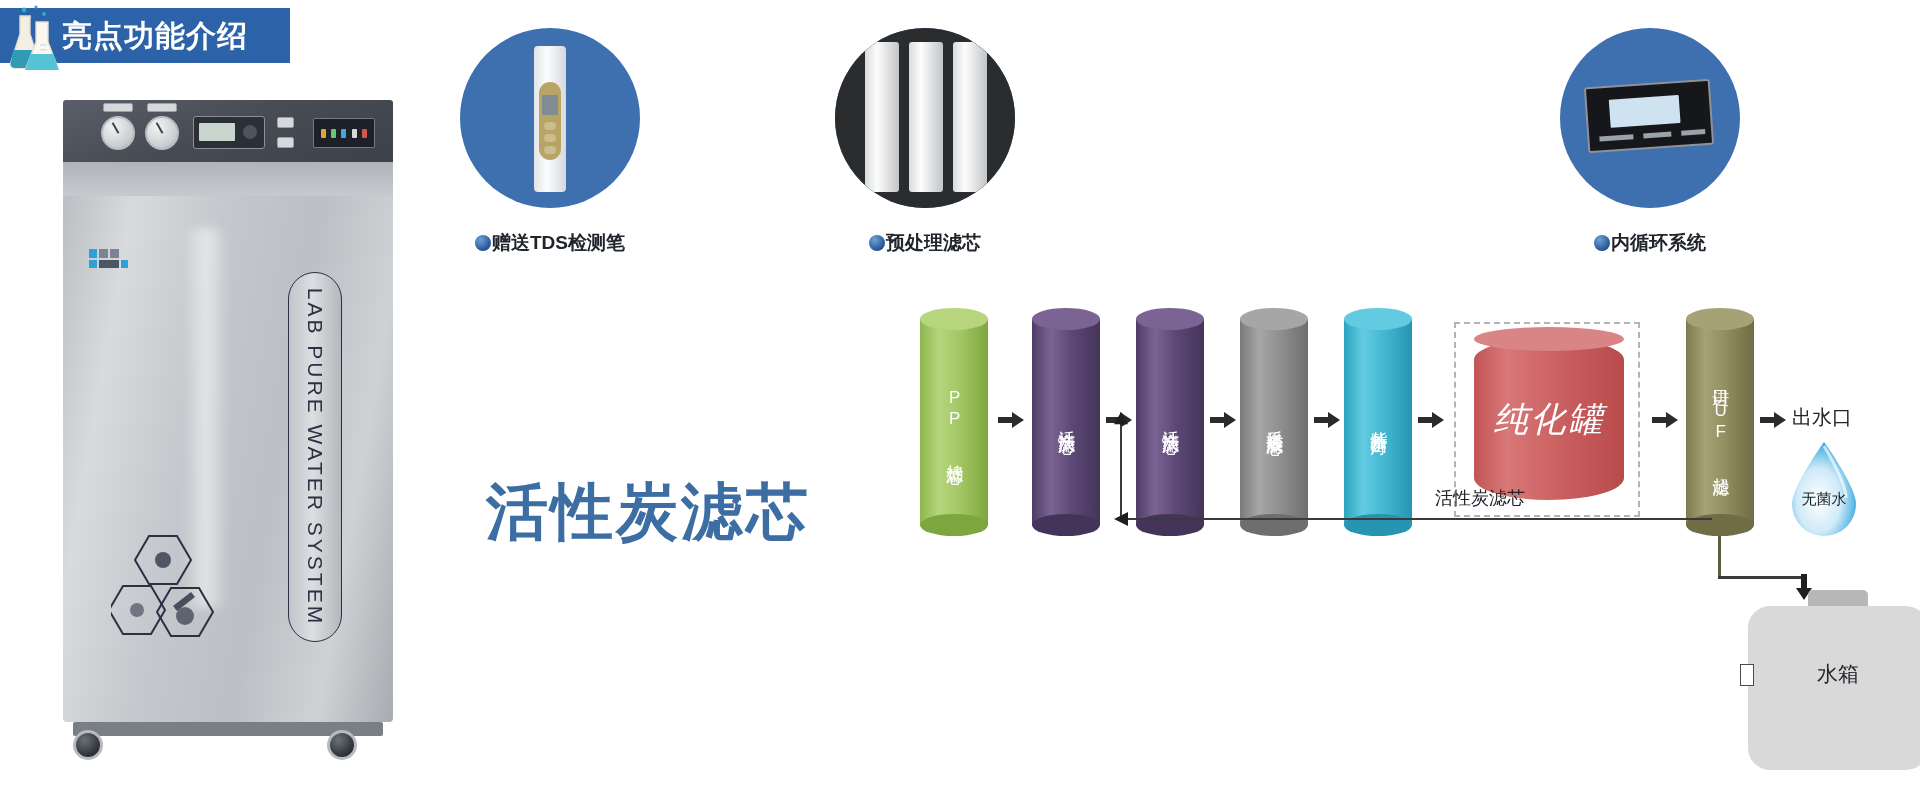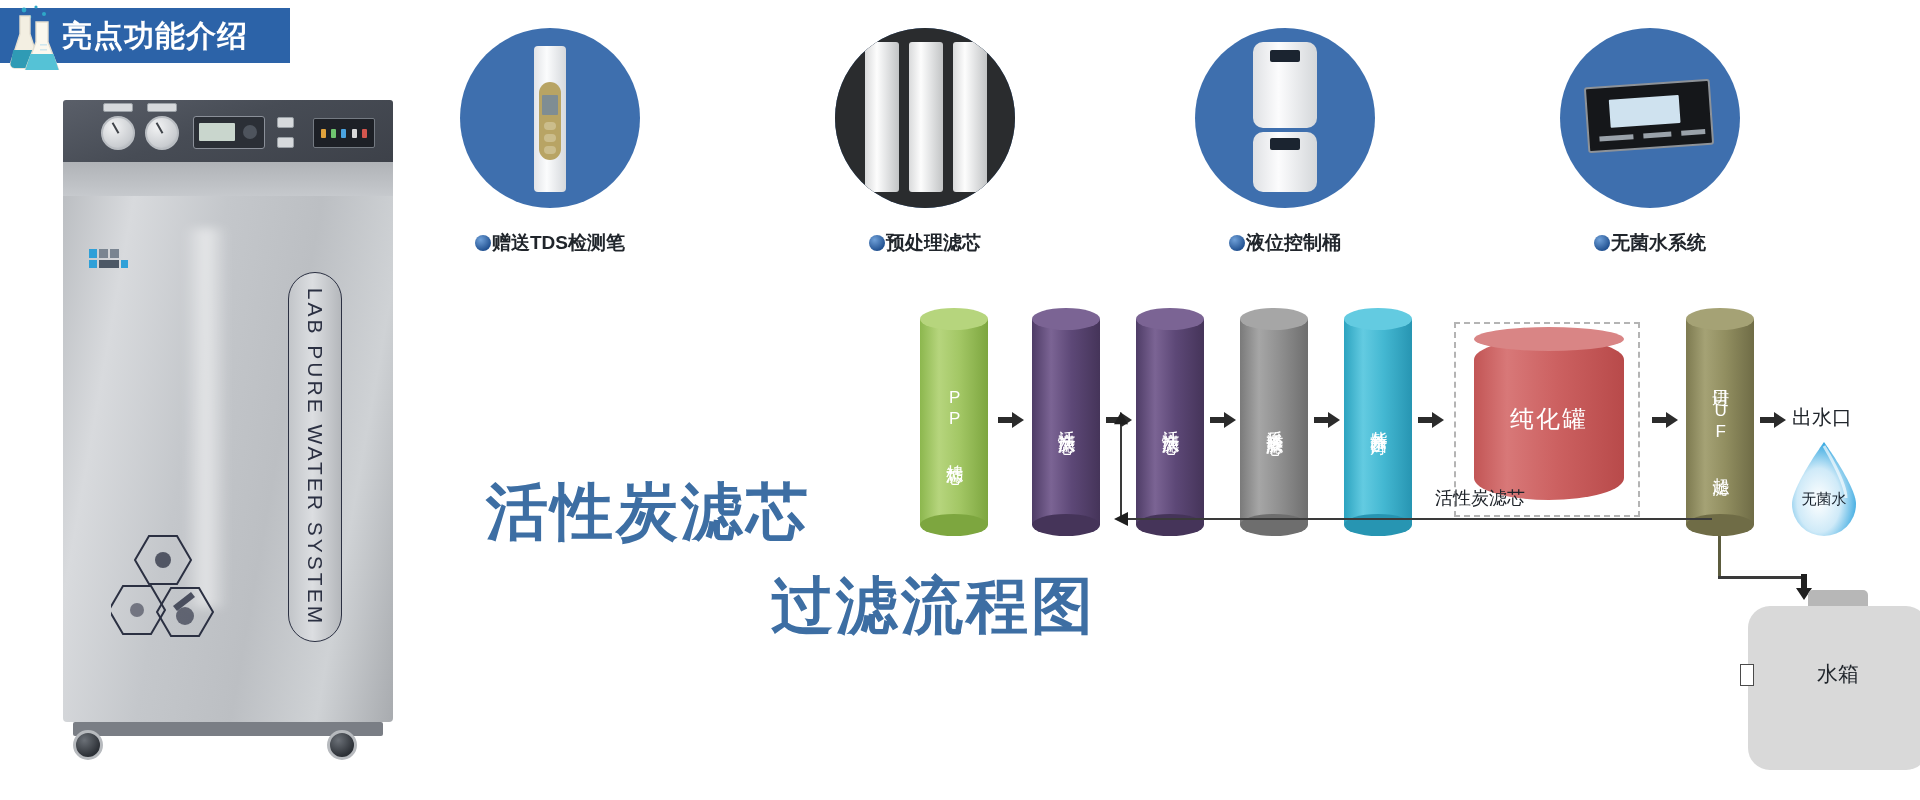--- a/index.html
+++ b/index.html
@@ -183,21 +183,21 @@
     border:2px dashed #b4b4b4;
   }
   .tank-red {
     position:absolute; left:18px; top:14px; width:150px; height:162px;
     background:linear-gradient(90deg,#c25555,#d87878 22%,#cc6161 55%,#b84a4a);
     border-radius:75px/22px;
   }
   .tank-red .cap-r { position:absolute; left:0; top:-11px; width:150px; height:24px;
     border-radius:50%; background:#d98585; }
   .tank-red .lbl { position:absolute; inset:0; display:flex; align-items:center;
-    justify-content:center; color:#fff; font-size:24px; letter-spacing:2px; }
+    justify-content:center; color:#fff; font-size:35px; letter-spacing:2px;font-style:italic; }
 
   .outlet-label { position:absolute; left:770px; top:40px; font-size:20px; color:#20252b; }
   .drop { position:absolute; left:762px; top:72px; width:76px; height:96px; }
   .drop-txt { position:absolute; left:762px; top:118px; width:76px;
     text-align:center; font-size:15px; color:#16202b; }
 
   .wtank { position:absolute; left:700px; top:208px; width:180px; height:180px; }
   .wtank-body { position:absolute; left:0; top:16px; width:180px; height:164px;
     background:#d9d9d9; border-radius:22px; }
   .wtank-neck { position:absolute; left:60px; top:0; width:60px; height:22px;
@@ -305,57 +305,40 @@
         <div class="cart" style="left:74px"></div>
         <div class="cart" style="left:118px"></div>
       </div>
     </div>
     <div class="caption">
       <span class="dot"></span>
       <span class="label">预处理滤芯</span>
     </div>
   </div>
 
-  <div class="feature" style="left:1180px; top:28px;">
-    <div class="photo">
-      <div class="ltank">
-        <div class="ltank-u" style="top:0;height:86px">
-          <div class="ltank-badge" style="top:8px"></div>
-        </div>
-        <div class="ltank-u" style="top:90px;height:60px">
-          <div class="ltank-badge" style="top:6px"></div>
-        </div>
-      </div>
-    </div>
-    <div class="caption">
-      <span class="dot"></span>
-      <span class="label">液位控制桶</span>
-    </div>
-  </div>
 
   <div class="feature" style="left:1545px; top:28px;">
     <div class="photo">
       <div class="rmon">
         <div class="rmon-lcd"></div>
         <div class="rmon-txt">
           <i style="width:34px"></i>
             <i style="width:28px"></i>
             <i style="width:24px"></i>
         </div>
       </div>
     </div>
     <div class="caption">
       <span class="dot"></span>
-      <span class="label">无菌水系统</span>
+      <span class="label">内循环系统</span>
     </div>
   </div>
 
   <div class="main-title">
     <div class="l1">活性炭滤芯</div>
-    <div class="l2">过滤流程图</div>
   </div>
 
   <div class="flow">
 
     <div class="cyl" style="left:0;">
       <div class="body" style="background:linear-gradient(90deg,#8cb74e,#b6d57d 28%,#a3c765 58%,#7da63f)"></div>
       <div class="btm" style="background:#7da63f"></div>
       <div class="cap" style="background:#b6d57d"></div>
       <div class="txt">PP 棉滤芯</div>
     </div>

